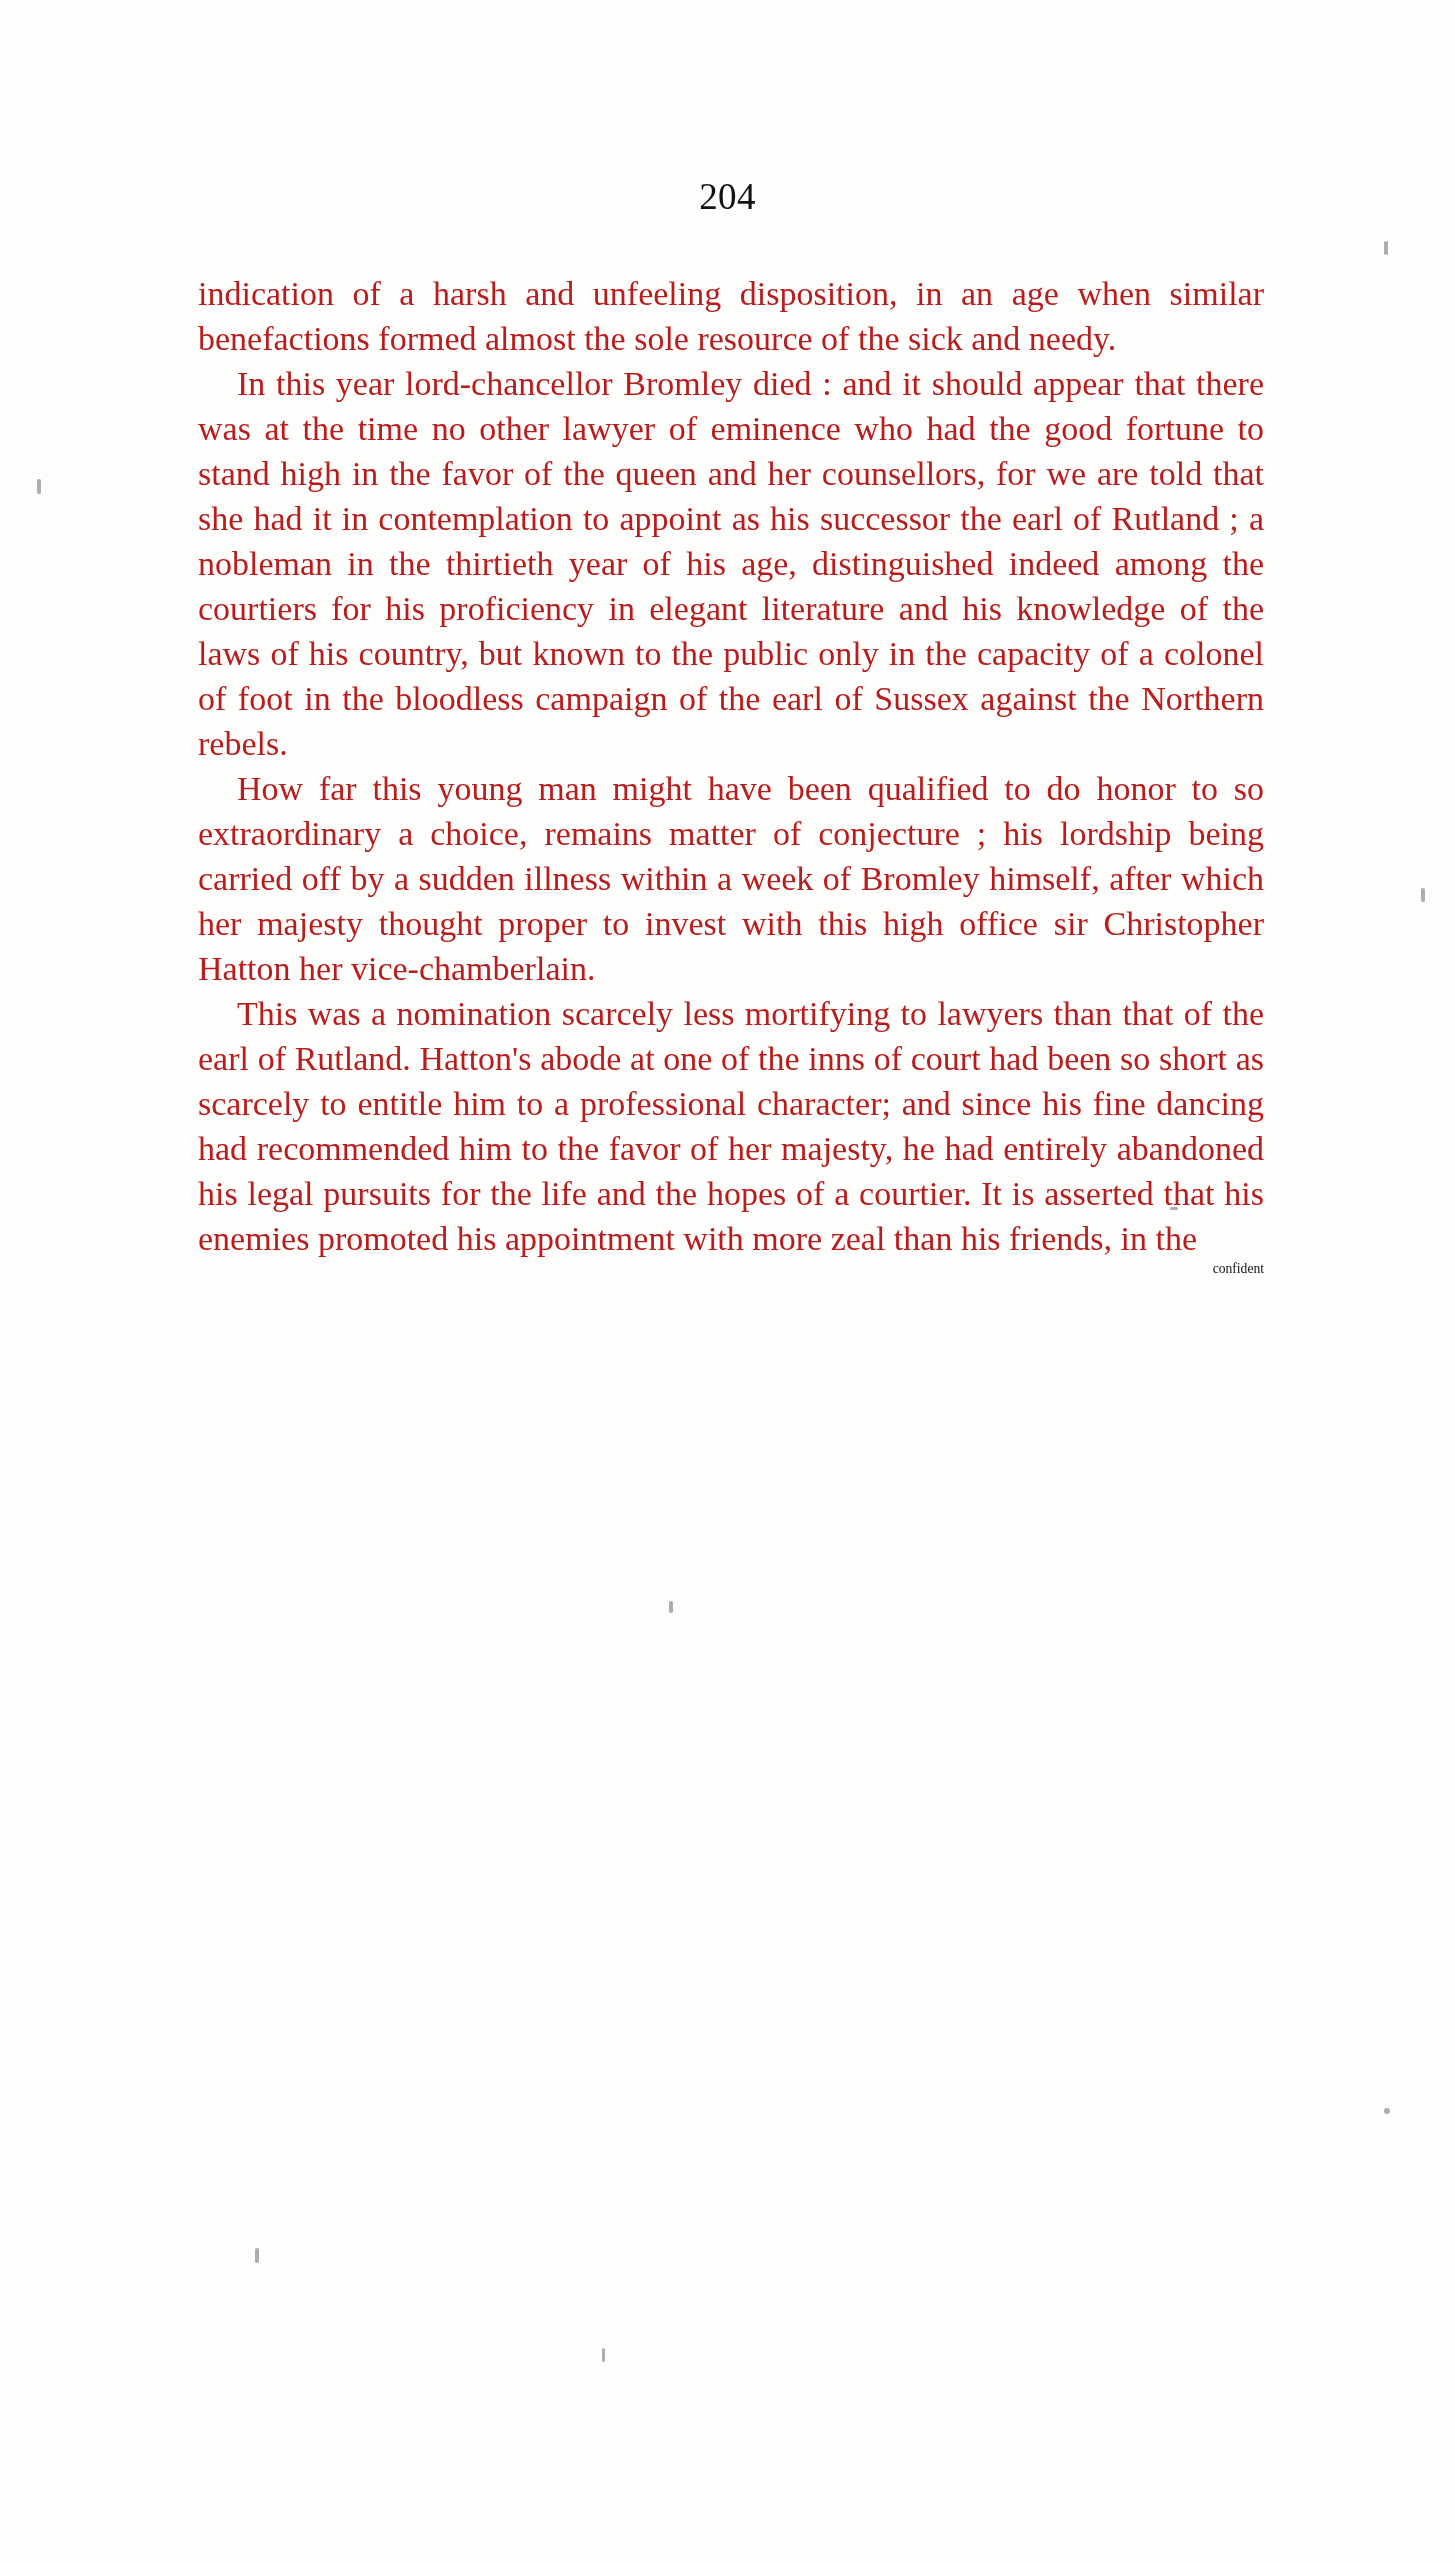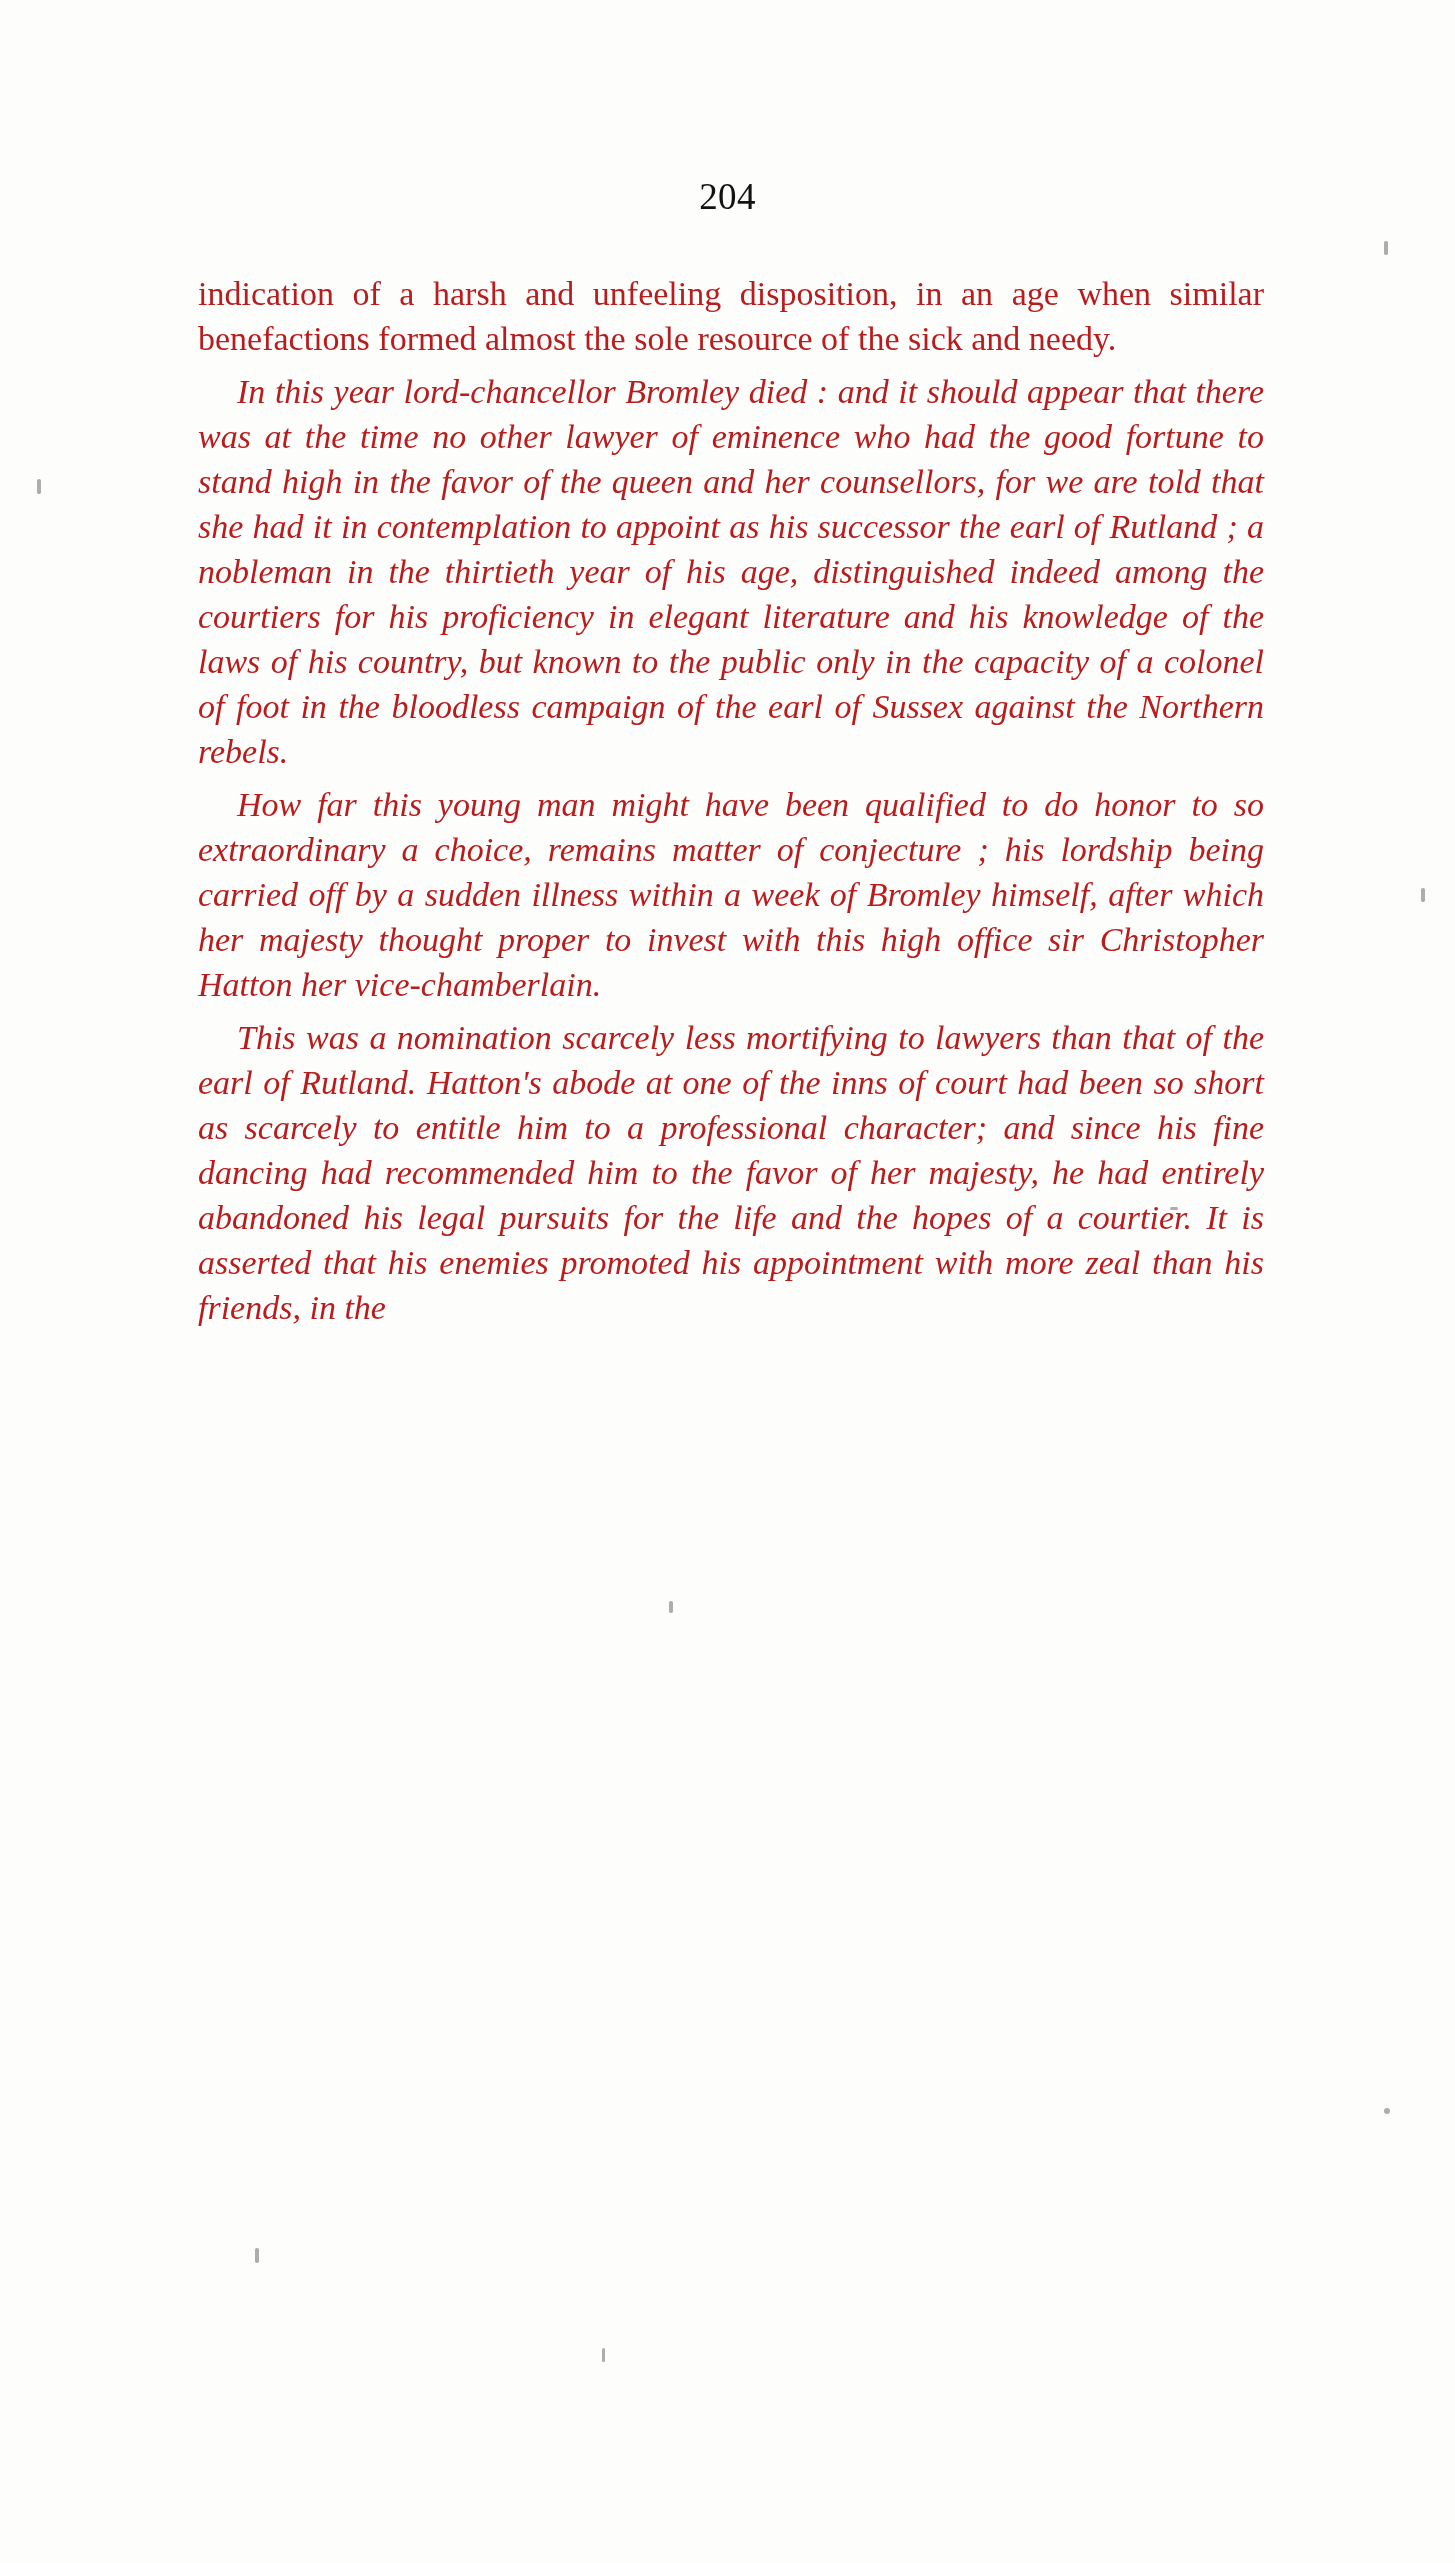--- a/index.html
+++ b/index.html
@@ -42,22 +42,21 @@
   p.para {
     margin: 0;
     font-size: 34px;
     line-height: 1.0;
     text-align: justify;
     text-justify: inter-word;
     color: #b91c1c;
     -webkit-font-smoothing: antialiased;
   }
   p.para + p.para {
-    margin-top: 8px;
-    font-style: italic;
+    margin-top: 0px;
   }
   p.para.indent {
     text-indent: 39px;
   }
   
   .text-block p.para {
     line-height: 45px;
   }
   
   .tail-right {
@@ -77,20 +76,21 @@
 
 <div class="page">
 
   <div class="page-number">204</div>
 
   <div class="text-block">
     <p class="para">indication of a harsh and unfeeling disposition, in an age when similar benefactions formed almost the sole resource of the sick and needy.</p>
     <p class="para indent">In this year lord-chancellor Bromley died : and it should appear that there was at the time no other lawyer of eminence who had the good fortune to stand high in the favor of the queen and her counsellors, for we are told that she had it in contemplation to appoint as his successor the earl of Rutland ; a nobleman in the thirtieth year of his age, distinguished indeed among the courtiers for his proficiency in elegant literature and his knowledge of the laws of his country, but known to the public only in the capacity of a colonel of foot in the bloodless campaign of the earl of Sussex against the Northern rebels.</p>
     <p class="para indent">How far this young man might have been qualified to do honor to so extraordinary a choice, remains matter of conjecture ; his lordship being carried off by a sudden illness within a week of Bromley himself, after which her majesty thought proper to invest with this high office sir Christopher Hatton her vice-chamberlain.</p>
     <p class="para indent">This was a nomination scarcely less mortifying to lawyers than that of the earl of Rutland.   Hatton's abode at one of the inns of court had been so short as scarcely to entitle him to a professional character; and since his fine dancing had recommended him to the favor of her majesty, he had entirely abandoned his legal pursuits for the life and the hopes of a courtier.   It is asserted that his enemies promoted his appointment with more zeal than his friends, in the</p>
+    <span class="tail-right">confident</span>
   </div>
 
   <div class="speck" style="left:1384px; top:241px; width:4.3px; height:13.6px; border-radius:1.7px;"></div>
   <div class="speck" style="left:37px; top:479px; width:4.3px; height:15.3px; border-radius:1.7px;"></div>
   <div class="speck" style="left:1421px; top:888px; width:4.3px; height:13.6px; border-radius:1.7px;"></div>
   <div class="speck" style="left:1170px; top:1207px; width:7.7px; height:3.4px; border-radius:1.7px;"></div>
   <div class="speck" style="left:669px; top:1601px; width:4.3px; height:12px; border-radius:1.7px;"></div>
   <div class="speck" style="left:1384px; top:2108px; width:6px; height:6px;"></div>
   <div class="speck" style="left:255px; top:2248px; width:4.3px; height:15.3px; border-radius:1.7px;"></div>
   <div class="speck" style="left:602px; top:2348px; width:3.4px; height:13.6px; border-radius:1.7px;"></div>

